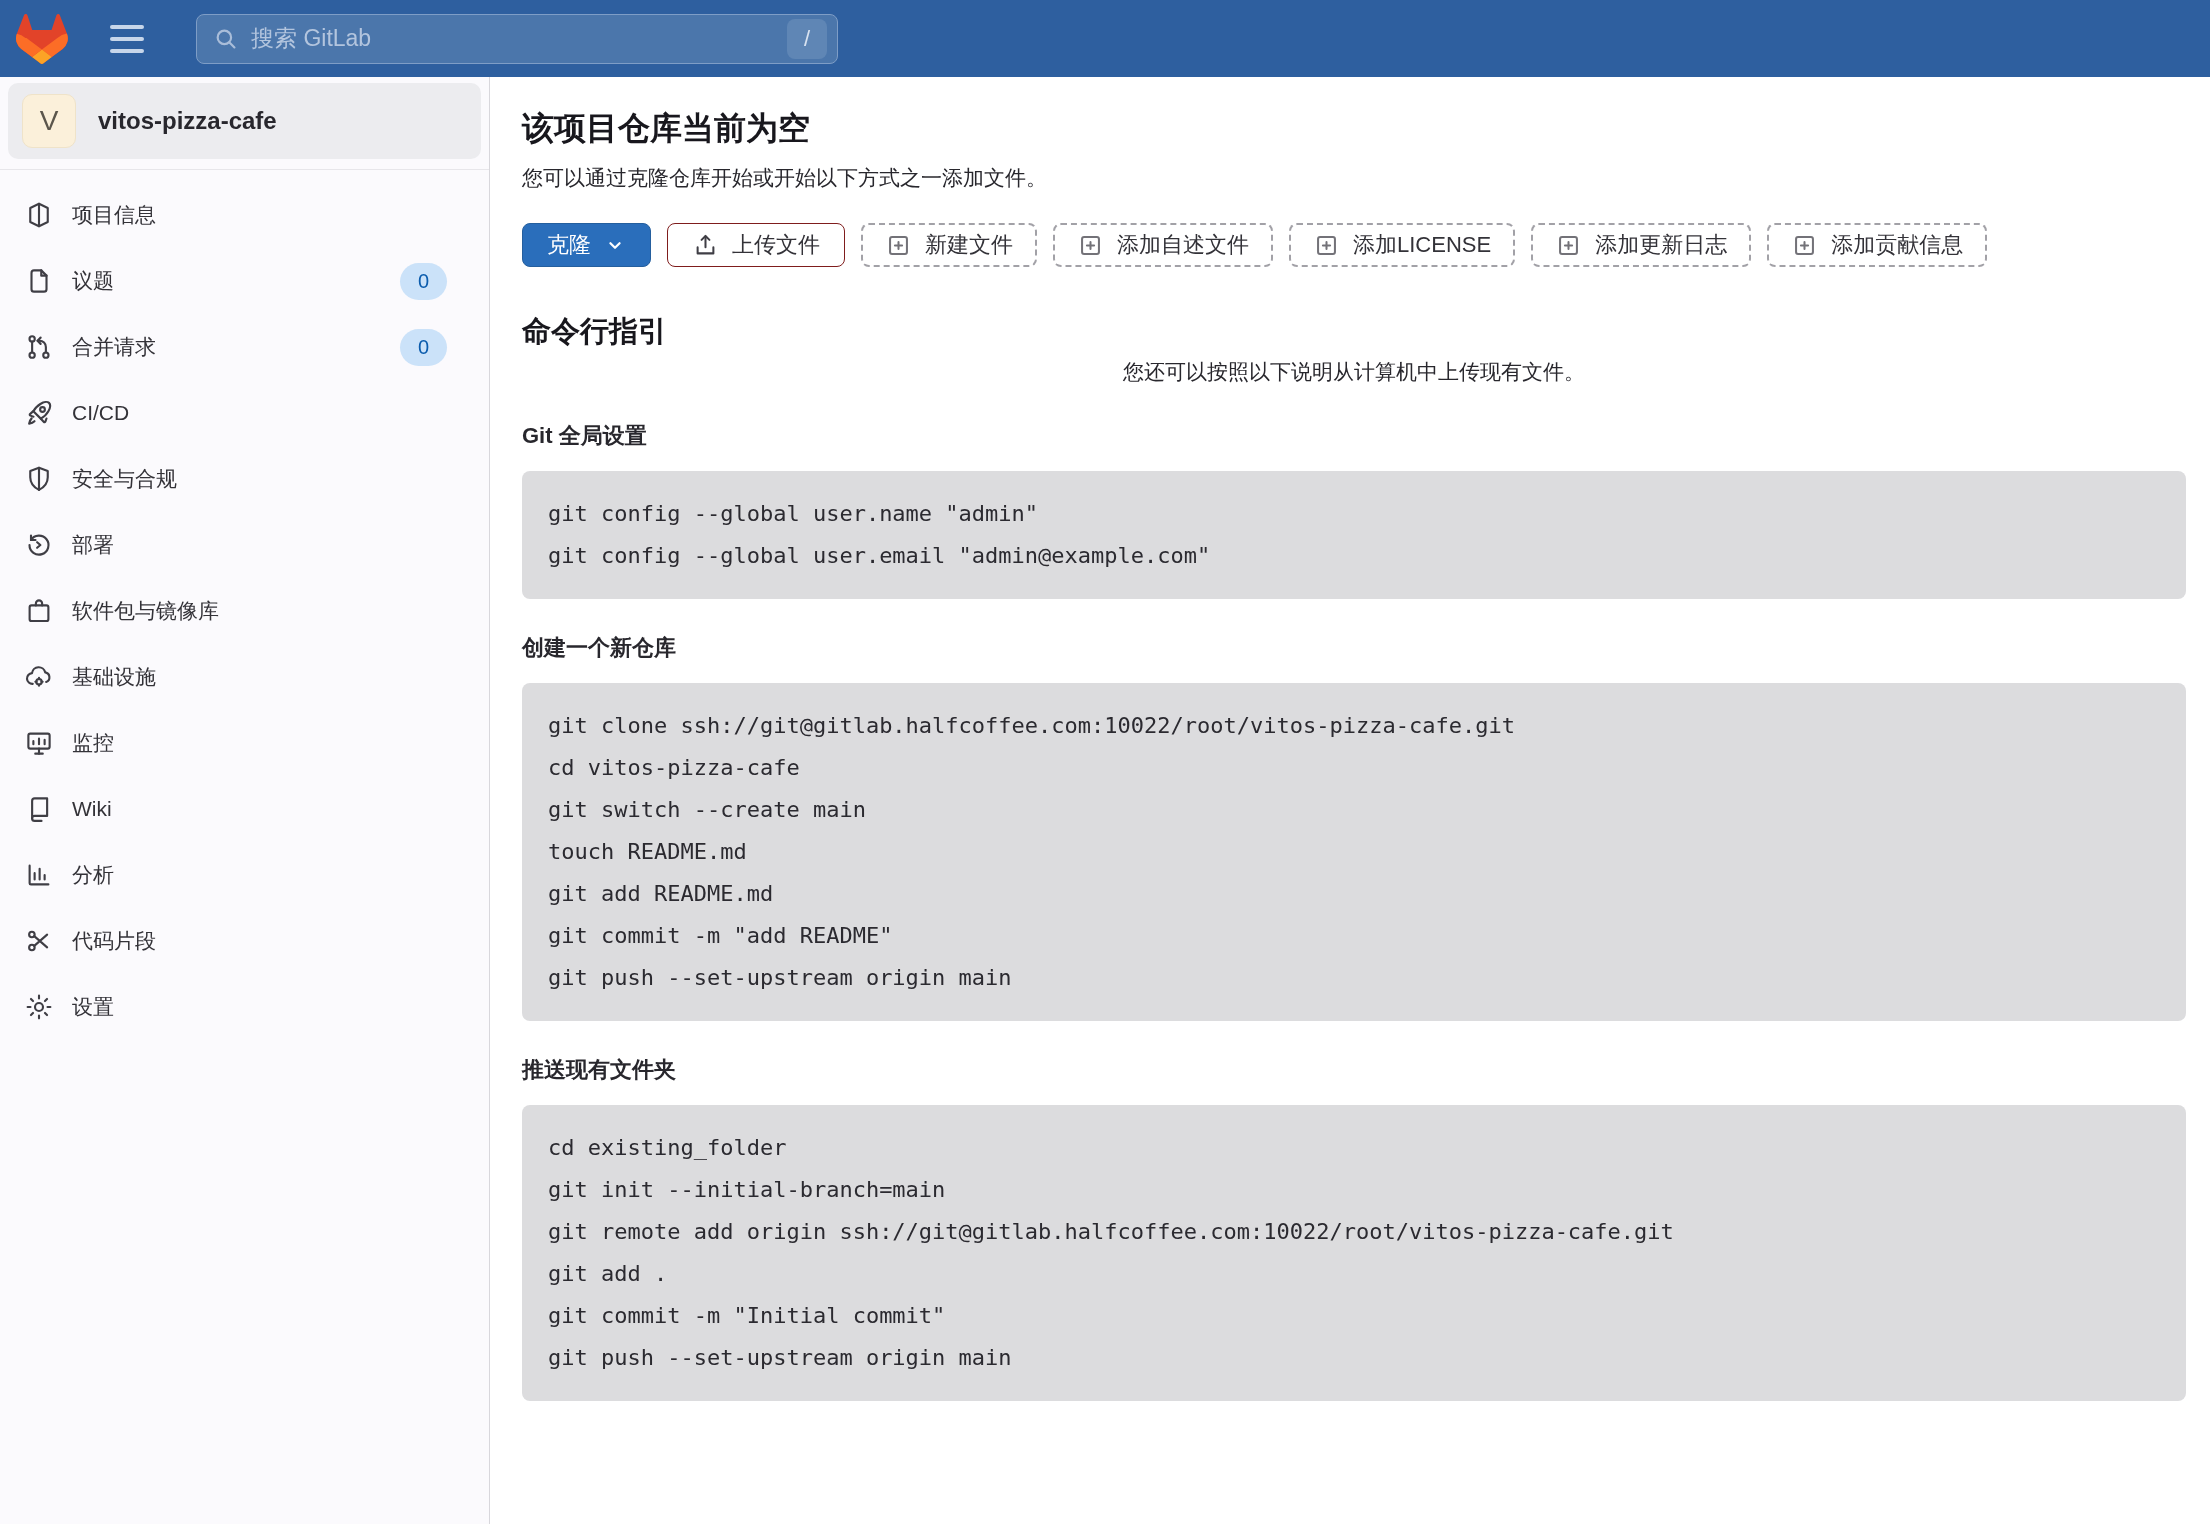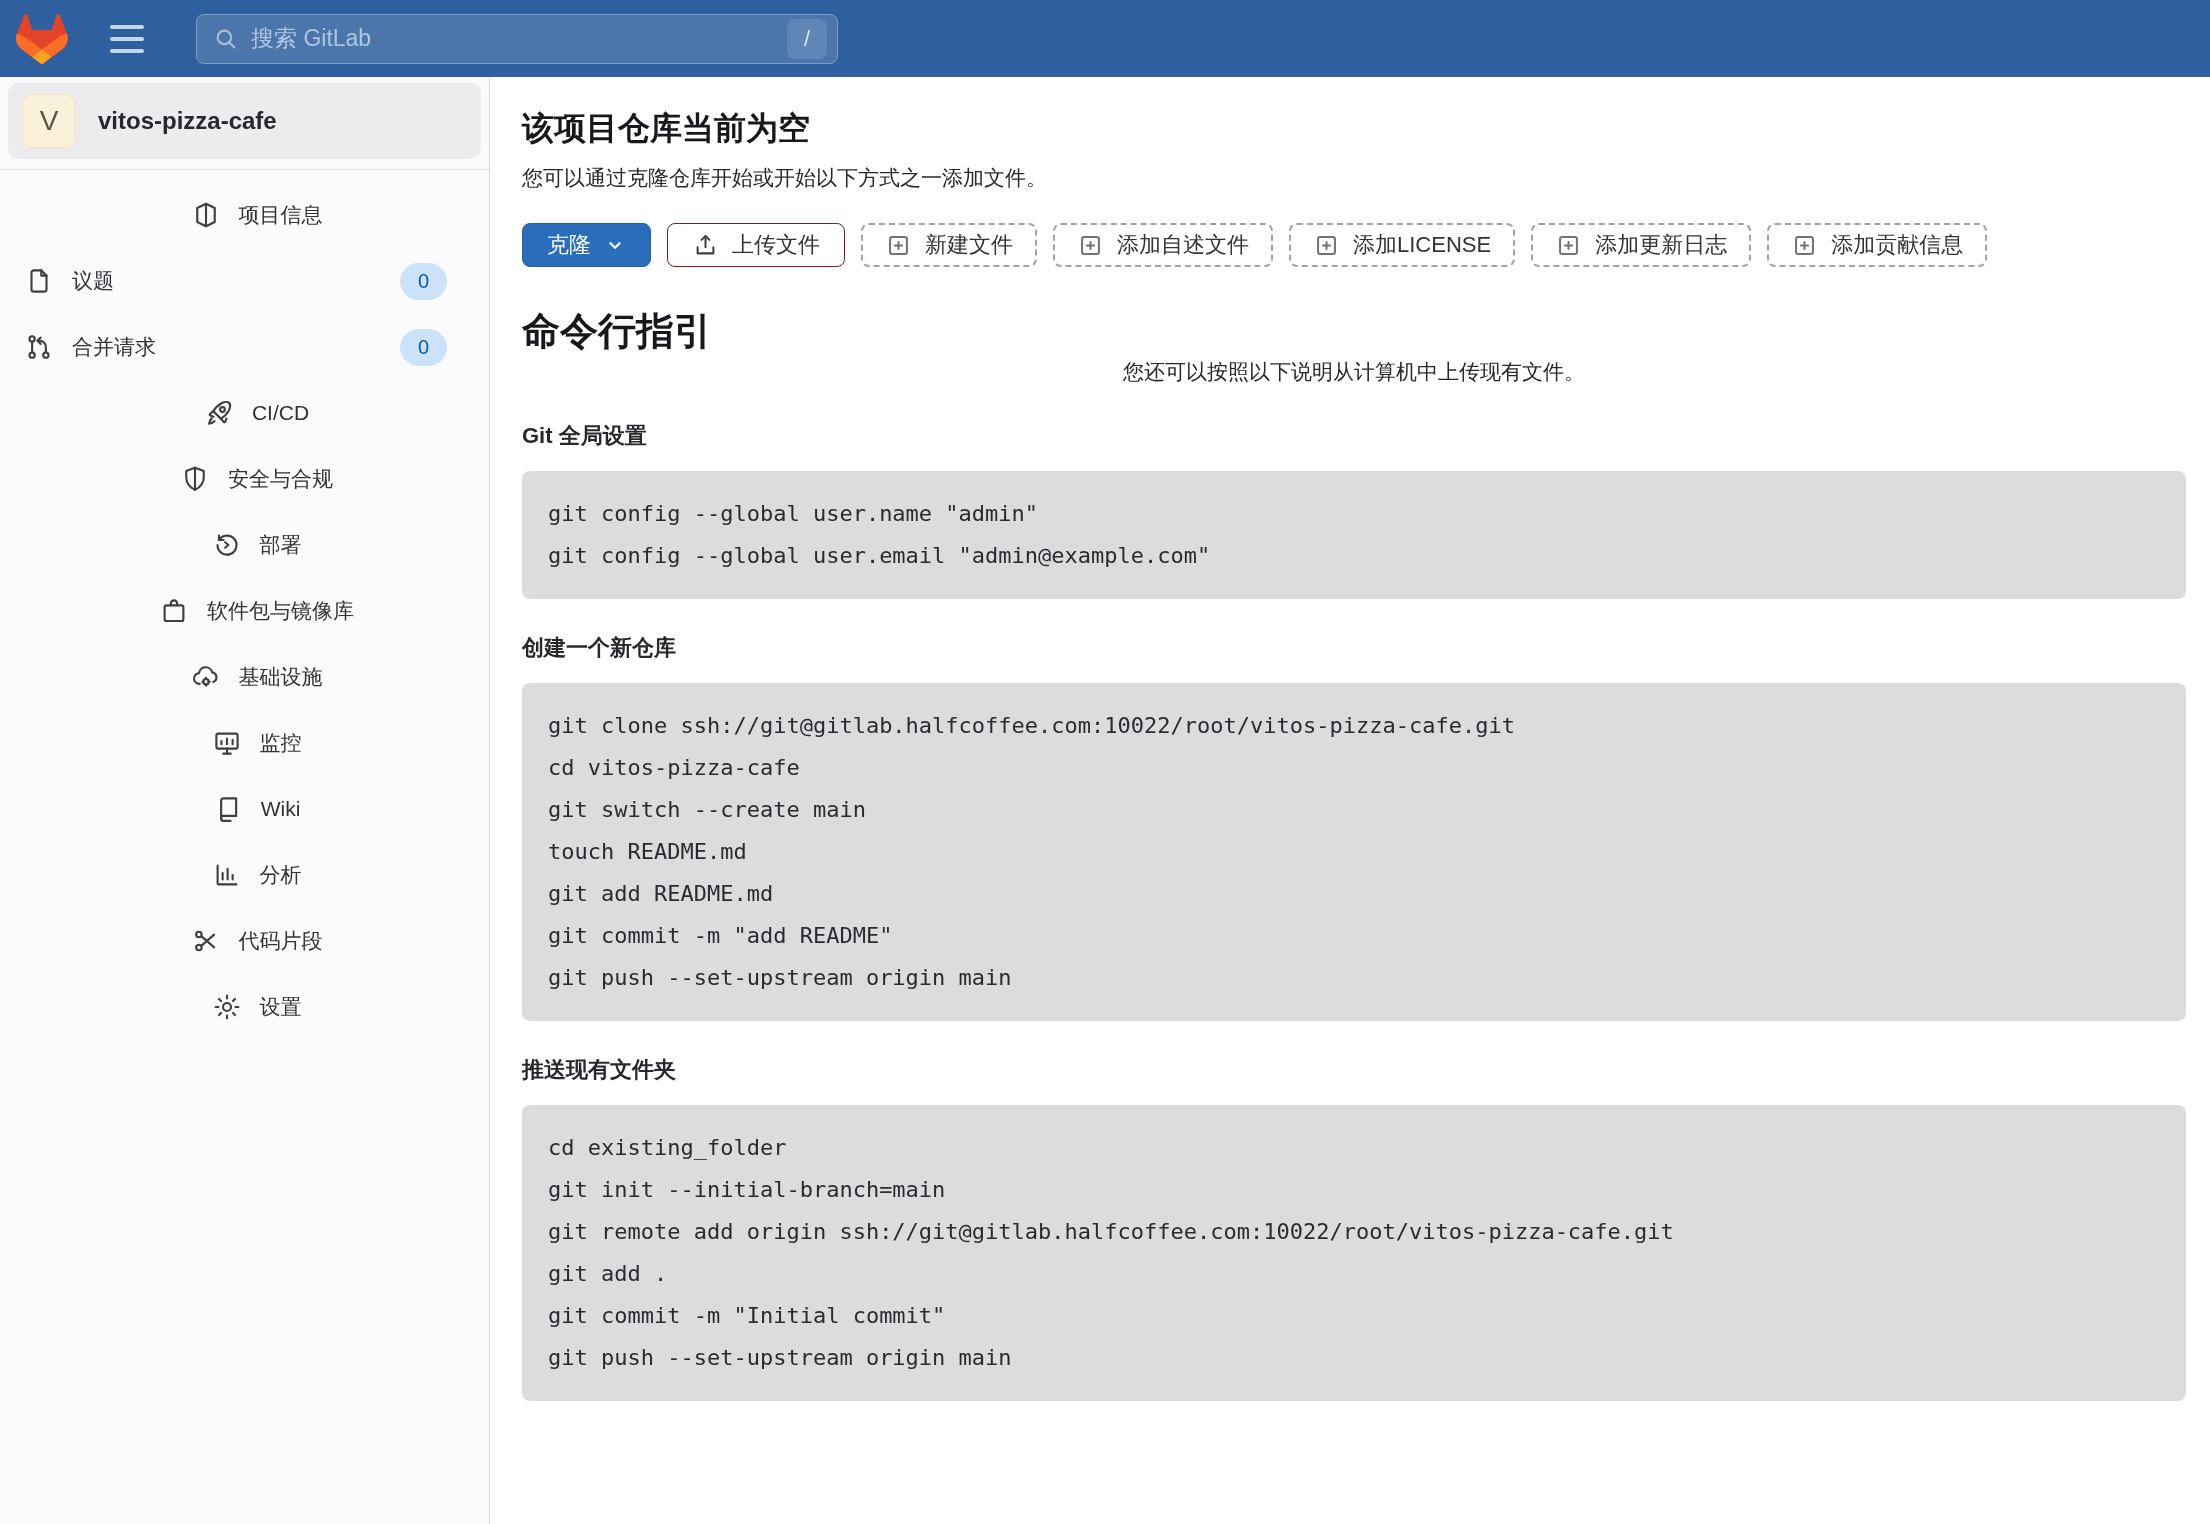--- a/index.html
+++ b/index.html
@@ -26,21 +26,21 @@
 
   
   .layout{display:flex;height:1447px;}
   .sidebar{width:490px;flex:none;background:var(--c-sidebar_bg);border-right:1px solid #d8d7dc;}
   .project-header-wrap{border-bottom:1px solid #e7e6ea;padding:6px 8px 10px;}
   .project-header{background:#ececef;border-radius:10px;height:76px;display:flex;align-items:center;padding:0 14px;cursor:pointer;}
   .avatar{width:54px;height:54px;border-radius:10px;background:#fbf0da;border:1px solid #efe3c9;
     display:flex;align-items:center;justify-content:center;font-size:28px;color:#5b564c;flex:none;}
   .project-name{margin-left:22px;font-size:24px;font-weight:bold;color:#28272d;}
   .nav-list{padding-top:12px;}
-  .nav-item{height:66px;display:flex;align-items:center;padding:0 0 0 24px;cursor:pointer;justify-content:center;}
+  .nav-item{height:66px;display:flex;align-items:center;padding:0 0 0 24px;cursor:pointer;}
   .nav-item .nicon{width:30px;height:30px;flex:none;color:#3f3e45;}
   .nav-item .nlabel{margin-left:18px;font-size:21px;color:#333238;}
   .badge{margin-left:auto;margin-right:42px;min-width:47px;height:37px;padding:0 14px;border-radius:19px;
     background:var(--c-badge_bg);color:var(--c-badge_text);font-size:20px;
     display:flex;align-items:center;justify-content:center;}
 
   
   .content{flex:1;background:#fff;overflow:hidden;}
   .alert{margin-left:32px;height:104px;background:var(--c-alert_bg);border-bottom:1px solid #cfe1f6;
     display:flex;align-items:center;padding-left:42px;}
@@ -51,21 +51,21 @@
   .lead{margin-top:12px;font-size:21px;line-height:30px;}
   .actions{margin-top:30px;display:flex;gap:16px;align-items:center;}
   .btn{height:44px;border-radius:8px;font-size:22px;display:inline-flex;align-items:center;gap:13px;
     background:#fff;color:#333238;cursor:pointer;font-family:inherit;}
   .btn-clone{background:var(--c-accent);border:1px solid #255f9e;color:#fff;padding:0 24px;}
   .btn-clone .chev{width:22px;height:22px;}
   .btn-solid{border:1px solid #7f1d1d;padding:0 24px;}
   .btn-dashed{border:2px dashed #a2a1a7;padding:0 22px;}
   .btn .bicon{width:27px;height:27px;flex:none;color:#737278;}
   .btn-solid .bicon{color:#3f3e45;}
-  h2.cli-title{margin-top:44px;font-size:38px;line-height:40px;font-weight:600;color:#18171d;}
+  h2.cli-title{margin-top:44px;font-size:29px;line-height:40px;font-weight:600;color:#18171d;}
   .cli-desc{margin-top:6px;font-size:21px;line-height:30px;text-align:center;}
   h3.sec-title{margin-top:34px;font-size:22px;line-height:30px;font-weight:bold;color:#28272d;}
   pre.code{margin-top:20px;margin-right:0;background:var(--c-code_bg);border-radius:8px;
     padding:22px 26px;font-family:"DejaVu Sans Mono","Liberation Mono",monospace;
     font-size:22px;line-height:42px;color:#2b2a30;white-space:pre;overflow:hidden;}
 </style>
 </head>
 <body>
 
 <header class="navbar">

